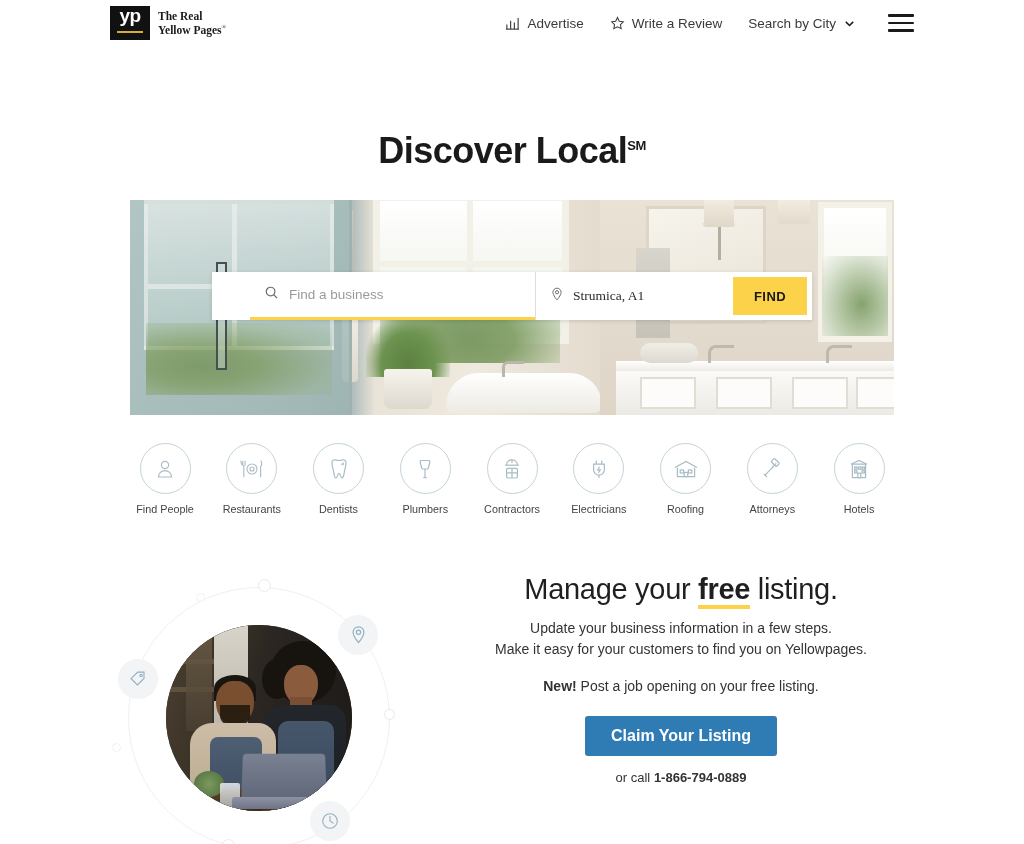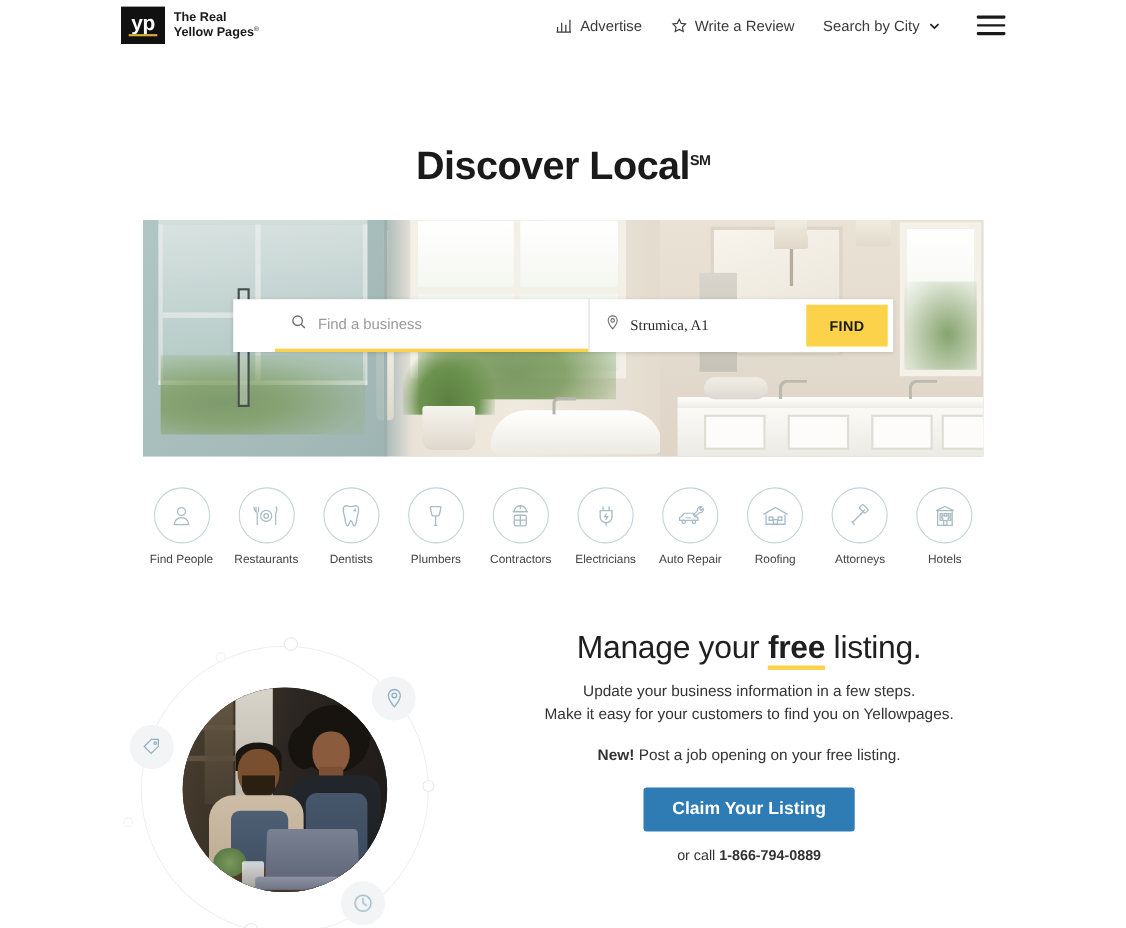--- a/index.html
+++ b/index.html
@@ -16,33 +16,33 @@
     height: 46px;
     display: flex;
     align-items: center;
     padding: 0 110px 0 110px;
   }
   .logo-wrap { display: flex; align-items: center; gap: 8px; }
   .logo-mark {
     width: 40px; height: 34px;
     background: #111111;
     position: relative;
-    display: flex; align-items: center; justify-content: center;
+    display: flex; justify-content: center;
   }
   .logo-yp {
     color: #ffffff; font-weight: bold; font-size: 19px;
     letter-spacing: -0.5px; line-height: 1; margin-bottom: 4px;
   }
   .logo-bar {
     position: absolute; left: 7px; right: 7px; bottom: 7px;
     height: 2px; background: #d4af37;
   }
   .logo-text {
     font-size: 11.5px; font-weight: bold; line-height: 1.25;
-    color: #1a1a1a; position: relative;
+    color: #1a1a1a; position: relative; font-family: Liberation Serif, serif;
   }
   .logo-text sup { font-size: 6px; font-weight: normal; vertical-align: super; }
 
   .nav { margin-left: auto; display: flex; align-items: center; gap: 26px; }
   .nav-item {
     display: flex; align-items: center; gap: 7px;
     font-size: 13.5px; color: #3a3a3a; cursor: pointer;
   }
   .nav-item svg { display: block; }
   .hamburger {
@@ -475,32 +475,20 @@
     <div class="cat-circle">
       <svg width="22" height="24" viewBox="0 0 22 24" fill="none" stroke="#a8bcc6" stroke-width="1.2">
         <path d="M5.6 7.2h10.8v5.6c0 3-2.4 5.4-5.4 5.4s-5.4-2.4-5.4-5.4z"></path>
         <path d="M8.2 7.2V3.4M13.8 7.2V3.4M11 18.2V21"></path>
         <path d="M11.6 9.8l-1.9 3h2.6l-1.9 3"></path>
       </svg>
     </div>
     <div class="cat-label">Electricians</div>
   </div>
 
-  <div class="cat">
-    <div class="cat-circle">
-      <svg width="26" height="24" viewBox="0 0 28 24" fill="none" stroke="#a8bcc6" stroke-width="1.2">
-        <path d="M3 16.4h18v-3l-1.8-.6-2.4-3.4H7.6L4.8 12.8 3 13.4z"></path>
-        <circle cx="7" cy="17.8" r="1.6"></circle>
-          <circle cx="17" cy="17.8" r="1.6"></circle>
-        <path d="M9 13.8h5"></path>
-        <path d="M24.6 3.2a3 3 0 00-4 3.6l-4.2 4.4 1.8 1.8 4.3-4.2a3 3 0 003.5-4l-1.9 1.9-1.6-1.6z"></path>
-      </svg>
-    </div>
-    <div class="cat-label">Auto Repair</div>
-  </div>
 
   <div class="cat">
     <div class="cat-circle">
       <svg width="26" height="24" viewBox="0 0 26 24" fill="none" stroke="#a8bcc6" stroke-width="1.2">
         <path d="M2 10.6L13 4.4l11 6.2"></path>
         <path d="M4.4 10.8V19.6h17.2V10.8"></path>
         <rect x="7.2" y="13" width="3.4" height="3"></rect>
           <rect x="15.4" y="13" width="3.4" height="3"></rect>
         <rect x="11.2" y="15.4" width="3.6" height="4.2"></rect>
       </svg>

